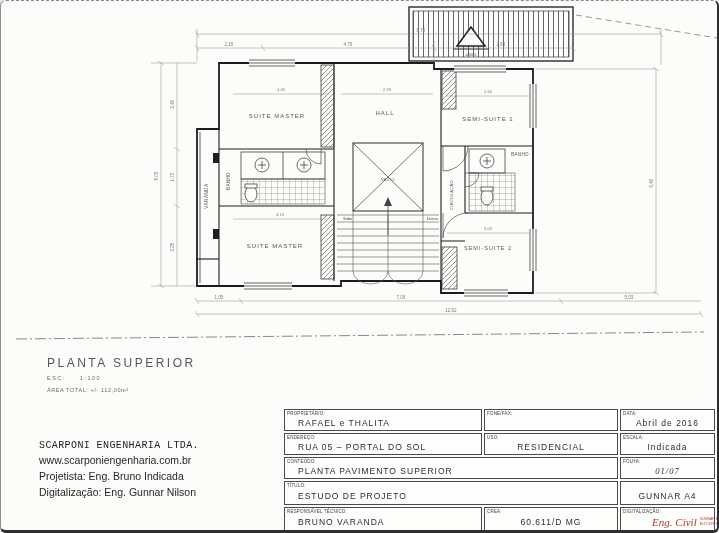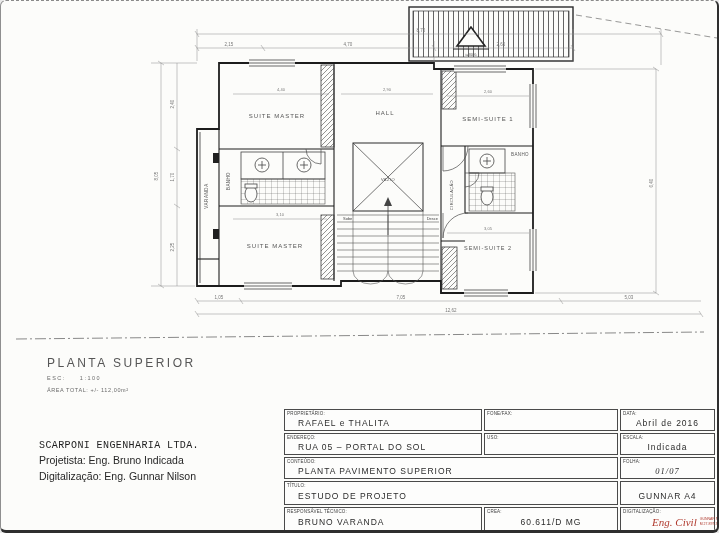--- a/index.html
+++ b/index.html
@@ -208,20 +208,21 @@
   <div class="plan-caption">
     <div class="t">PLANTA SUPERIOR</div>
     <div class="s">
       <span>ESC:</span><span class="v">1:100</span>
     </div>
     <div class="a">ÁREA TOTAL: +/- 112,00m²</div>
   </div>
 
   <div class="company">
     <div class="nm">SCARPONI ENGENHARIA LTDA.</div>
+    <div>www.scarponiengenharia.com.br</div>
     <div>Projetista: Eng. Bruno Indicada</div>
     <div>Digitalização: Eng. Gunnar Nilson</div>
   </div>
 
   <div class="tb">
     <div class="cell">
       <span class="lbl">PROPRIETÁRIO:</span>
       <span class="val left">RAFAEL e THALITA</span>
     </div>
     <div class="cell">
@@ -232,20 +233,21 @@
       <span class="lbl">DATA:</span>
       <span class="val">Abril de 2016</span>
     </div>
 
     <div class="cell">
       <span class="lbl">ENDEREÇO:</span>
       <span class="val left">RUA 05 – PORTAL DO SOL</span>
     </div>
     <div class="cell">
       <span class="lbl">USO:</span>
+      <span class="val">RESIDENCIAL</span>
     </div>
     <div class="cell">
       <span class="lbl">ESCALA:</span>
       <span class="val">Indicada</span>
     </div>
 
     <div class="cell span2">
       <span class="lbl">CONTEÚDO:</span>
       <span class="val left">PLANTA PAVIMENTO SUPERIOR</span>
     </div>

